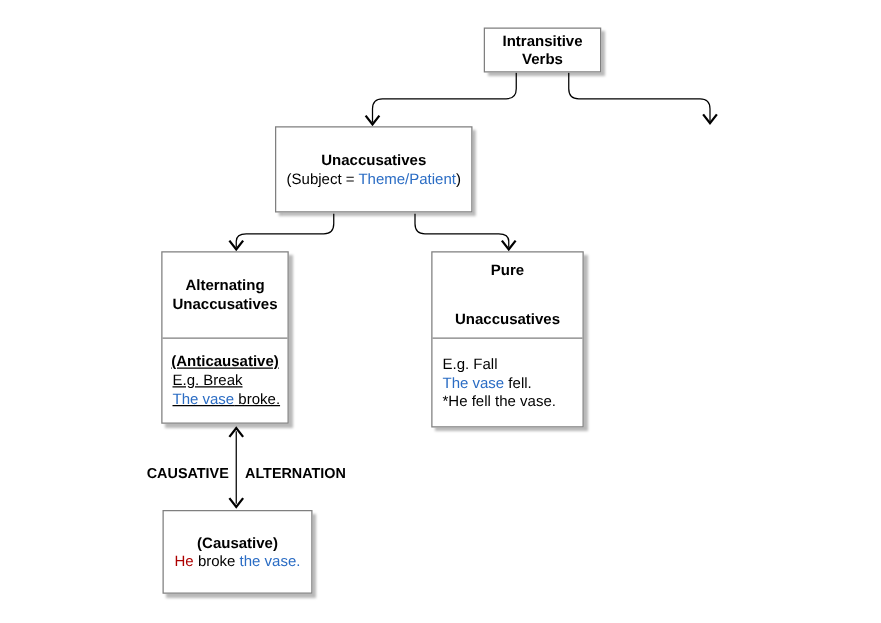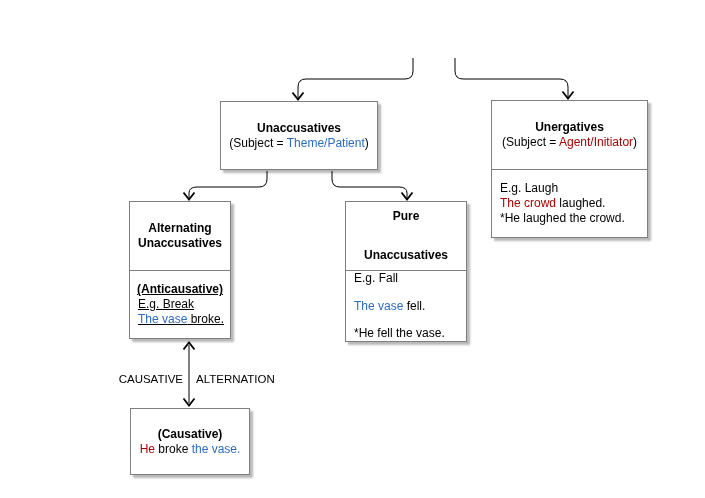--- a/index.html
+++ b/index.html
@@ -49,21 +49,21 @@
   }
   #connectors path {
     fill: none;
     stroke: #000;
   }
   .wire { stroke-width: 1; }
   .head { stroke-width: 1.8; stroke-linejoin: miter; }
   .alt-label {
     position: absolute;
     font-size: 11.5px;
-    font-weight: normal;
+    font-weight: bold;
     line-height: 14px;
     white-space: pre;
   }
 </style>
 </head>
 <body>
 
 <div id="canvas">
 
   <svg id="connectors" width="705" height="498" viewBox="0 0 705 498">
@@ -78,58 +78,53 @@
     <path class="head" d="M183.5,192.5 L189,199.5 L194.5,192.5"></path>
 
     <path class="wire" d="M332,171 L332,179 Q332,187 340,187 L399,187 Q407,187 407,193 L407,198"></path>
     <path class="head" d="M401.5,192.5 L407,199.5 L412.5,192.5"></path>
 
     <path class="wire" d="M189,345 L189,403"></path>
     <path class="head" d="M183.5,349.5 L189,342.5 L194.5,349.5"></path>
     <path class="head" d="M183.5,398.5 L189,405.5 L194.5,398.5"></path>
   </svg>
 
+  <div class="box" style="left:387px; top:22px; width:94px; height:36px;">
+    <div class="section center" style="flex:1; line-height:14px;">
+      <div class="line bold">Intransitive</div>
+      <div class="line bold">Verbs</div>
+    </div>
+  </div>
 
   <div class="box" style="left:220px; top:101px; width:158px; height:69px;">
     <div class="section center" style="flex:1;">
       <div class="line bold">Unaccusatives</div>
       <div class="line"><span>(Subject = </span><span class="blue">Theme/Patient</span><span>)</span></div>
     </div>
   </div>
 
-  <div class="box" style="left:491px; top:100px; width:157px; height:138px;">
-    <div class="section divided center" style="height:69px;">
-      <div class="line bold">Unergatives</div>
-      <div class="line"><span>(Subject = </span><span class="red">Agent/Initiator</span><span>)</span></div>
-    </div>
-    <div class="section" style="flex:1;">
-      <div class="line left">E.g. Laugh</div>
-      <div class="line left"><span class="red">The crowd</span><span> laughed.</span></div>
-      <div class="line left">*He laughed the crowd.</div>
-    </div>
-  </div>
 
   <div class="box" style="left:129px; top:201px; width:102px; height:138px;">
     <div class="section divided center" style="height:69px;">
       <div class="line bold">Alternating</div>
       <div class="line bold">Unaccusatives</div>
     </div>
     <div class="section" style="flex:1;text-decoration:underline;">
       <div class="line bold center">(Anticausative)</div>
       <div class="line left">E.g. Break</div>
       <div class="line left"><span class="blue">The vase</span><span> broke.</span></div>
     </div>
   </div>
 
   <div class="box" style="left:345px; top:201px; width:122px; height:141px;">
     <div class="section divided center" style="height:69px;gap:24px;">
       <div class="line bold">Pure</div>
       <div class="line bold">Unaccusatives</div>
     </div>
-    <div class="section" style="flex:1;justify-content:space-between;">
+    <div class="section" style="flex:1;">
       <div class="line left">E.g. Fall</div>
       <div class="line left"><span class="blue">The vase</span><span> fell.</span></div>
       <div class="line left">*He fell the vase.</div>
     </div>
   </div>
 
   <div class="box" style="left:130px; top:408px; width:120px; height:67px;">
     <div class="section center" style="flex:1;">
       <div class="line bold">(Causative)</div>
       <div class="line"><span class="red">He</span><span> broke </span><span class="blue">the vase.</span></div>

